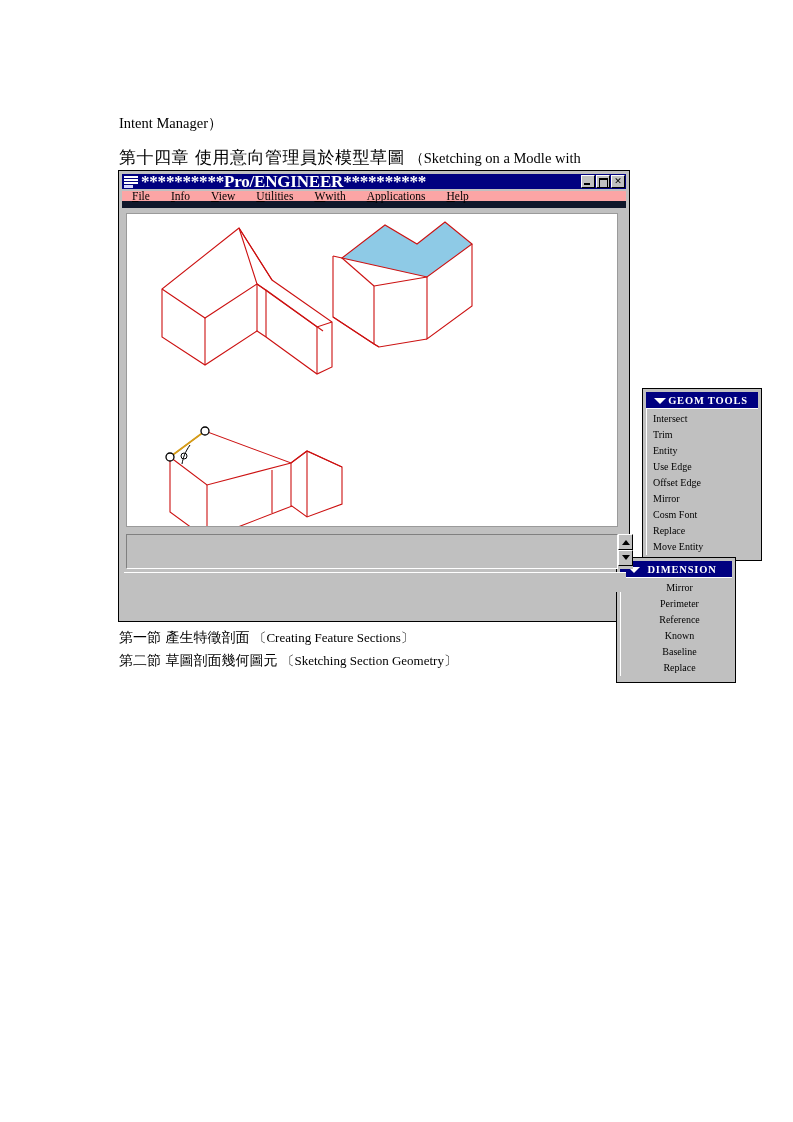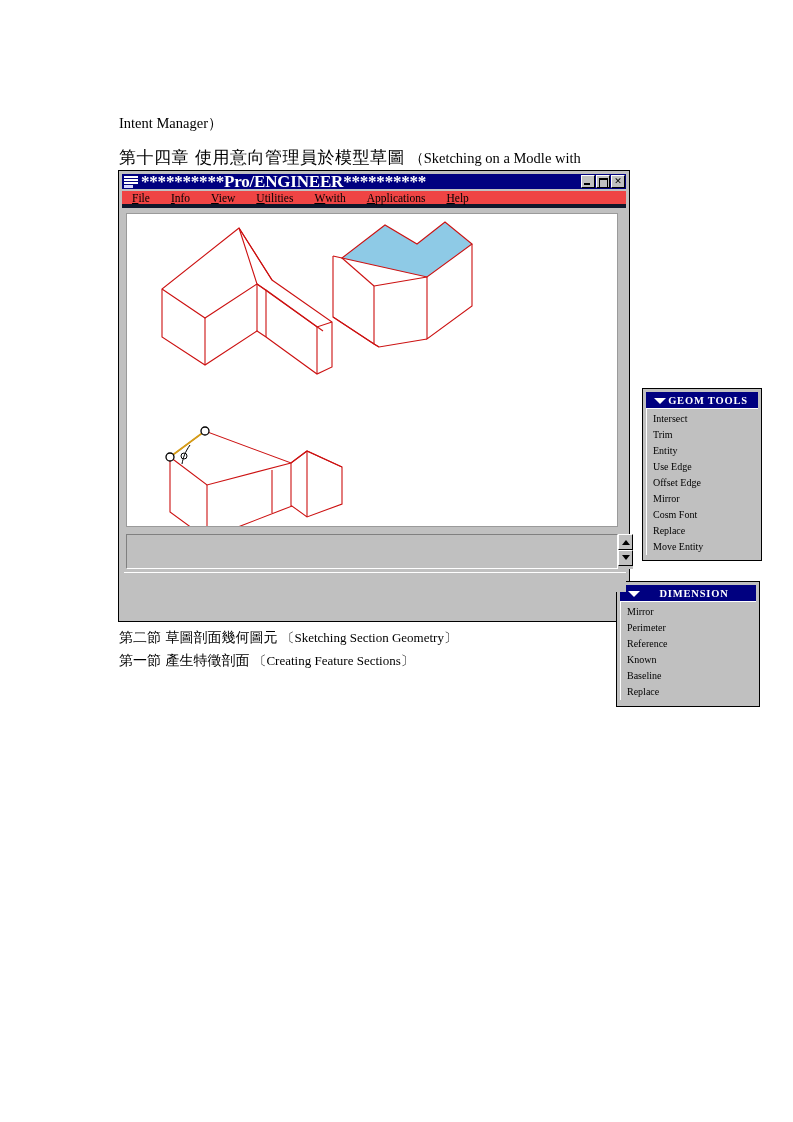--- a/index.html
+++ b/index.html
@@ -139,22 +139,22 @@
     border-top-width: 2px;
   }
 
   
   #menu-bar {
     position: absolute;
     left: 3px;
     top: 20px;
     right: 3px;
     height: 17px;
-    background: #ef4444;
-    border-bottom: 4px solid #0f172a;
+    background: #fca5a5;
+    border-bottom: 7px solid #0f172a;
     display: flex;
     align-items: center;
     padding-left: 10px;
     box-sizing: border-box;
     text-align: right;
   }
   .menu-item {
     font-family: "Liberation Serif", serif;
     font-size: 11.5px;
     color: #000000;
@@ -193,23 +193,24 @@
     padding: 3px;
   }
   #panel-geom-tools {
     left: 523px;
     top: 217px;
     width: 120px;
     height: 173px;
   }
   #panel-dimension {
     left: 497px;
-    top: 410px;
-    width: 144px;
+    top: 386px;
+    width: 120px;
     height: 126px;
+    text-align: center;
   }
   .panel-header {
     height: 16px;
     background: #000080;
     display: flex;
     align-items: center;
     justify-content: center;
     position: relative;
   }
   .panel-header .tri {
@@ -477,20 +478,20 @@
     <div class="scroll-btn down">
         <span class="arw"></span>
       </div>
   </div>
 
   <div id="status-strip"></div>
 </div>
 
 <div id="doc-footer">
   <div class="footer-line">
+    <span class="footer-cjk">第一節 產生特徵剖面</span>
+    <span class="footer-latin">〔Creating Feature Sections〕</span>
+  </div>
+  <div class="footer-line">
     <span class="footer-cjk">第二節 草圖剖面幾何圖元</span>
     <span class="footer-latin">〔Sketching Section Geometry〕</span>
   </div>
-  <div class="footer-line">
-    <span class="footer-cjk">第一節 產生特徵剖面</span>
-    <span class="footer-latin">〔Creating Feature Sections〕</span>
-  </div>
 </div>
 
 </body></html>

